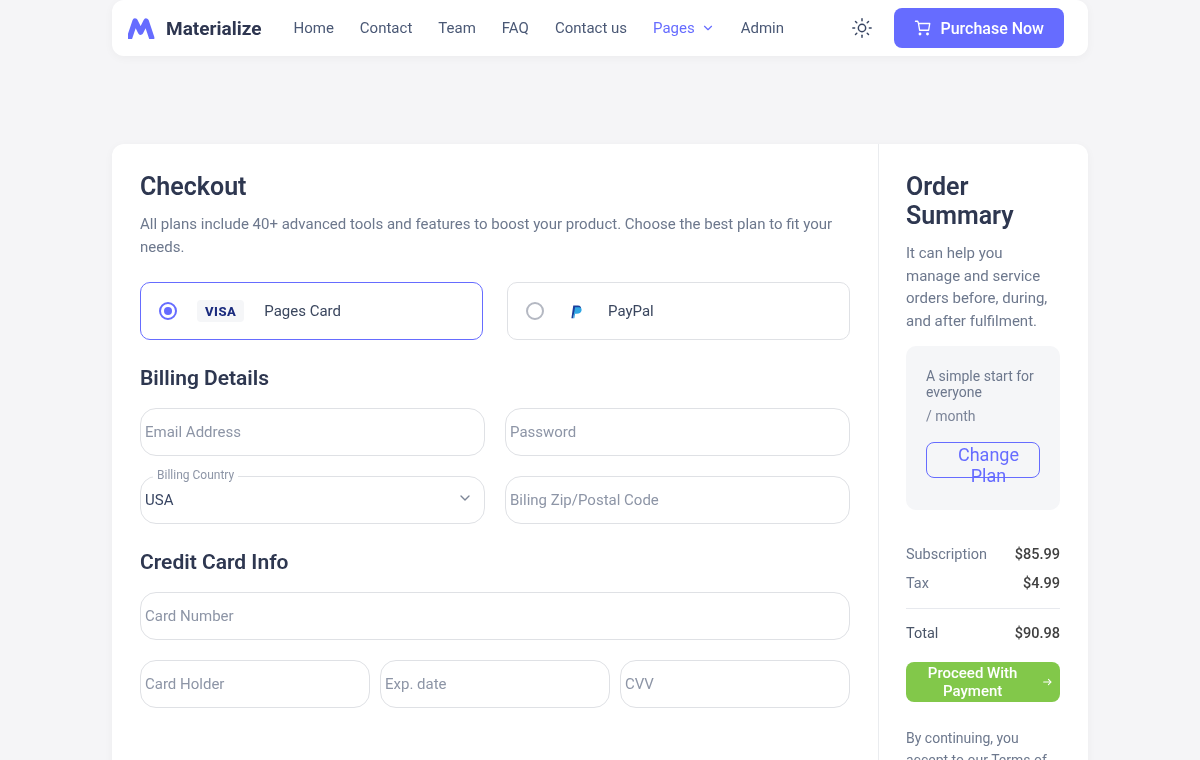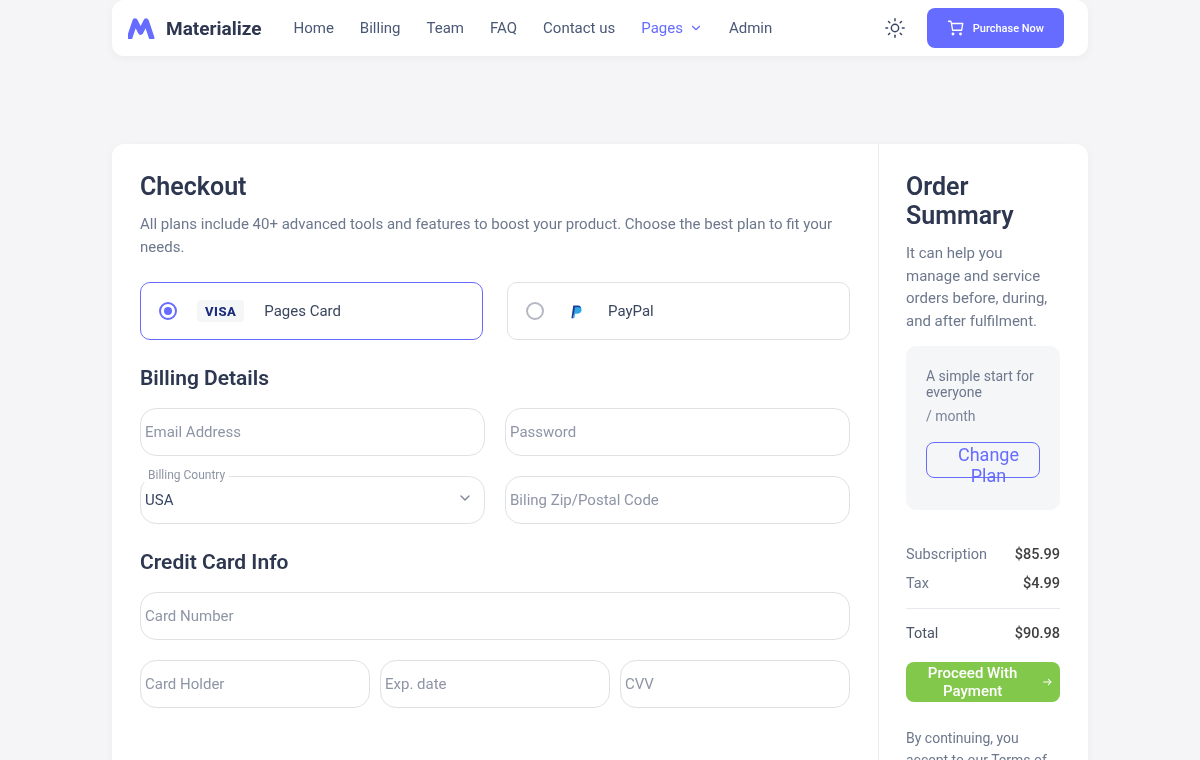--- a/index.html
+++ b/index.html
@@ -21,21 +21,21 @@
   .page { width:1200px; margin:0 auto; }
 
   
   .navbar { background: var(--bg-card); border-radius: var(--radius-lg); height:56px; margin:0 112px; display:flex; align-items:center; padding:0 24px 0 16px; gap:14px; box-shadow: 0 2px 10px rgba(0,0,0,.04); }
   .brand { display:flex; align-items:center; gap:10px; font-weight:700; font-size:19px; color:#2e3650; margin-right:6px;}
   .brand-logo { width:28px; height:22px; }
   .nav-links { display:flex; align-items:center; gap:26px; flex:1; margin-left:12px;}
   .nav-link { font-size:15px; color:#4a5875; text-decoration:none; cursor:pointer; display:flex; align-items:center; gap:6px;}
   .nav-link.active { color: var(--primary); }
   .icon-btn { width:36px; height:36px; display:flex; align-items:center; justify-content:center; border-radius:50%; cursor:pointer;}
-  .purchase-btn { background: var(--primary); color:#fff; border:none; border-radius:8px; height:40px; padding:0 20px; font-size:11px; font-weight:500; display:flex; align-items:center; gap:8px; cursor:pointer;}
+  .purchase-btn { background: var(--primary); color:#fff; border:none; border-radius:8px; height:40px; padding:0 20px; font-size:16px; font-weight:500; display:flex; align-items:center; gap:8px; cursor:pointer;}
 
   
   .main-card { background: var(--bg-card); border-radius: var(--radius-lg); margin:88px 112px 0; display:flex; position:relative; box-shadow: 0 2px 10px rgba(0,0,0,.04); overflow:hidden; min-height:560px;}
   .main-card::after{ content:""; position:absolute; top:0; bottom:0; left:766px; width:1px; background: #eaecef;}
   .left-col{ width:766px; padding:28px;}
   .right-col{ flex:1; padding:28px;}
 
   h1.section-title{ font-size:25px; font-weight:600; margin:0 0 12px; color:#2e3750;}
   p.section-sub{ margin:0 0 24px; color: var(--text-muted); font-size:15px; line-height:1.5;}
   h2.block-title{ font-size:21px; font-weight:600; margin:26px 0 18px; color:#2e3750;}
@@ -50,21 +50,21 @@
   .method-logo{ height:22px; background: var(--bg-inset); border-radius:4px; padding:4px 8px; display:flex; align-items:center; justify-content:center;}
   .method-label{ font-size:15px; color:#3a465e;}
 
   
   .form-grid{ display:flex; flex-wrap:wrap; gap:20px;}
   .fcol-6{ width:calc(50% - 10px);}
   .fcol-12{ width:100%;}
   .input-wrap{ position:relative;}
   .text-input{ width:100%; height:48px; border:1px solid var(--border); border-radius:16px; padding:0 4px; font-size:15px; color: var(--text-dark); background:#fff; outline:none;}
   .text-input::placeholder{ color:#8d95a6; }
-  .floating-label{ position:absolute; top:-8px; left:4px; background:#fff; padding:0 4px; font-size:12px; color:#8d95a6;}
+  .floating-label{ position:absolute; top:-8px; left:13px; background:#fff; padding:0 4px; font-size:12px; color:#8d95a6;}
   .select-caret{ position:absolute; right:12px; top:50%; transform:translateY(-50%); pointer-events:none; color:#7c8596;}
 
   
   .cc-row{ display:flex; gap:10px;}
 
   
   .plan-box{ background: var(--bg-inset); border-radius: var(--radius-md); padding:22px 20px 24px; margin-top:14px;}
   .plan-sub{ color:#6d788d; font-size:14px;}
   .plan-price-row{ display:flex; align-items:baseline; gap:6px; margin-top:8px;}
   .plan-price{ font-size:40px; font-weight:600; color:#2b3650;}
@@ -87,21 +87,21 @@
 
 <div class="navbar">
   <div class="brand">
     <svg class="brand-logo" viewBox="0 0 40 32">
       <path d="M2 30 L10 6 L18 22 L26 6 L34 30" fill="none" stroke="#666cff" stroke-width="8" stroke-linecap="round" stroke-linejoin="round"></path>
     </svg>
     <span>Materialize</span>
   </div>
   <div class="nav-links">
     <a class="nav-link">Home</a>
-    <a class="nav-link">Billing</a>
+    <a class="nav-link">Contact</a>
     <a class="nav-link">Team</a>
     <a class="nav-link">FAQ</a>
     <a class="nav-link">Contact us</a>
     <a class="nav-link active">
       <span>Pages</span>
       <svg width="14" height="14" viewBox="0 0 24 24">
             <path d="M6 9l6 6 6-6" fill="none" stroke="currentColor" stroke-width="2" stroke-linecap="round" stroke-linejoin="round"></path>
           </svg>
     </a>
     <a class="nav-link">Admin</a>

